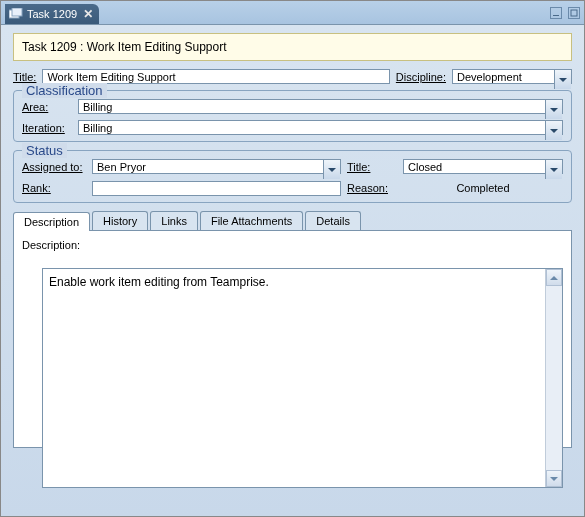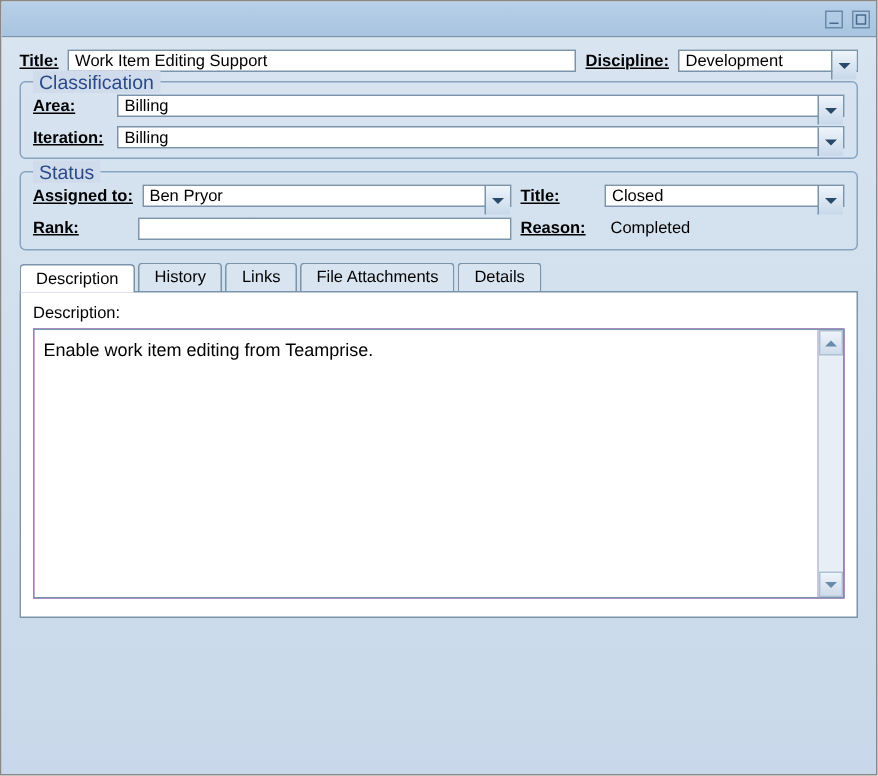--- a/index.html
+++ b/index.html
@@ -75,21 +75,21 @@
   }
   .row {
     display: flex;
     align-items: center;
     gap: 6px;
     margin-bottom: 6px;
   }
   .row label {
     white-space: nowrap;
   }
-  .field-label { text-decoration: underline; font-weight: bold; }
+  .field-label { text-decoration: underline; }
   .input, .select {
     height: 15px;
     border: 1px solid #7a94ac;
     background: #fff;
     padding: 2px 4px;
     font-family: inherit;
     font-size: 11px;
     flex: 1;
     outline: none;
   }
@@ -157,26 +157,27 @@
     top: 1px;
   }
   .tab-body {
     border: 1px solid #7a94ac;
     background: #fff;
     padding: 8px;
     height: 218px;
     position: relative;
     z-index: 1;
   }
-  .desc-label { margin-bottom: 4px; display: block; }
+  .desc-label { margin-bottom: 17px; display: block; }
   .textarea-wrap {
     border: 1px solid #7a94ac;
-    height: 180px;
-    display: flex;
-    background: #a21caf;
+    height: 220px;
+    display: flex;
+    background: #ef4444;
+    margin-left: 20px;
   }
   .textarea {
     flex: 1;
     border: none;
     resize: none;
     font-family: inherit;
     font-size: 12px;
     padding: 6px;
     outline: none;
   }
@@ -205,44 +206,56 @@
   .sb-btn.down::after {
     content: "";
     border-left: 4px solid transparent;
     border-right: 4px solid transparent;
     border-top: 4px solid #6a8aaa;
   }
   .sb-track { flex: 1; }
   .readonly-text {
     flex: 1;
     padding: 2px 4px;
+    text-align: center;
   }
   .lbl-col-1 { min-width: 64px; }
   .lbl-col-2 { min-width: 50px; }
 </style>
 </head>
 <body>
 
 <div class="header">
+  <div class="tab-header">
+    <span class="doc-icon">
+      <svg viewBox="0 0 14 12" width="14" height="12">
+        <rect x="0" y="2" width="10" height="8" fill="#fff" stroke="#88a4c0" stroke-width="1"></rect>
+        <rect x="3" y="0" width="10" height="8" fill="#e8f0fa" stroke="#88a4c0" stroke-width="1"></rect>
+      </svg>
+    </span>
+    <span>Task 1209</span>
+    <span class="close">✕</span>
+  </div>
   <div class="header-right">
     <div class="box">
       <svg width="8" height="8" viewBox="0 0 8 8">
           <rect x="1" y="6" width="6" height="1" fill="#4a6a8a"></rect>
         </svg>
     </div>
     <div class="box">
       <svg width="8" height="8" viewBox="0 0 8 8">
           <rect x="1" y="1" width="6" height="6" fill="none" stroke="#4a6a8a" stroke-width="1"></rect>
         </svg>
     </div>
   </div>
 </div>
 
 <div class="content">
 
+  <div class="banner">Task 1209 : Work Item Editing Support</div>
 
   <div class="row">
     <label class="field-label">Title:</label>
     <input class="input" value="Work Item Editing Support" style="">
     <label class="field-label">Discipline:</label>
     <div class="select" style="flex:0 0 120px">
       <span>Development</span>
       <span class="arrow"></span>
     </div>
   </div>

